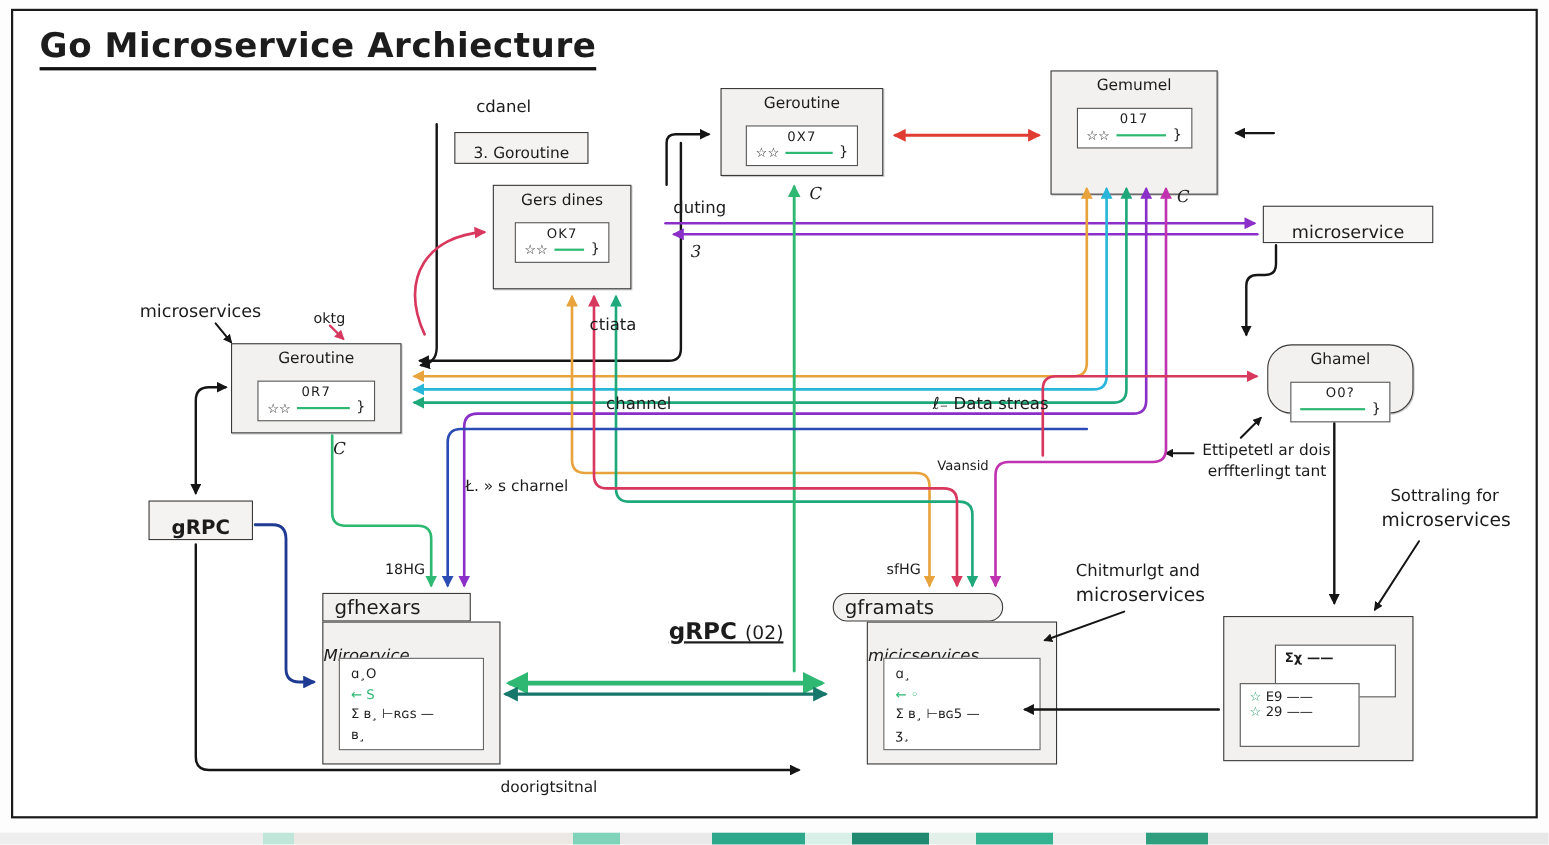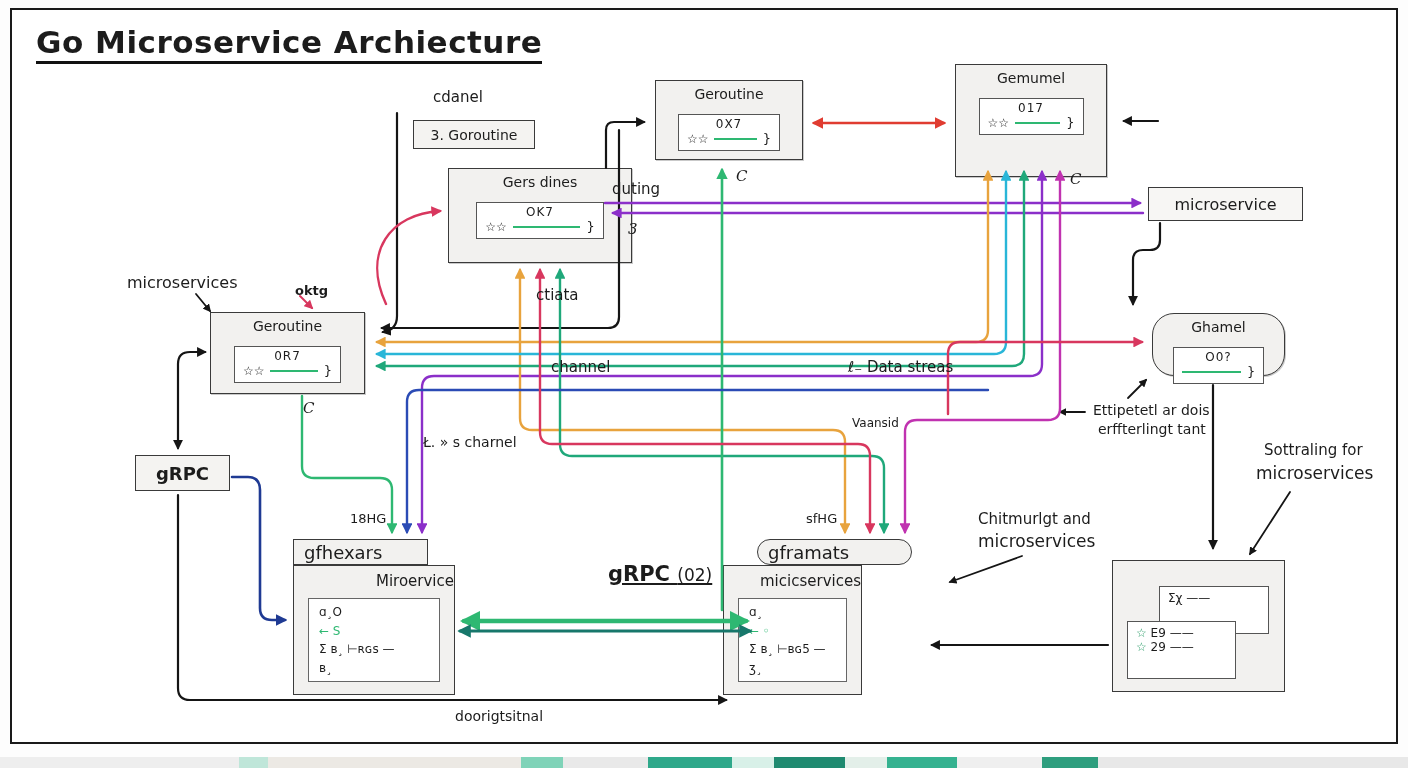--- a/index.html
+++ b/index.html
@@ -12,26 +12,26 @@
   .title{position:absolute;left:36px;top:24px;font-size:31px;font-weight:600;letter-spacing:.5px;
          border-bottom:3px solid #111;padding-bottom:1px;z-index:4;}
   .gbox{position:absolute;background:#f2f1ef;border:1.6px solid #3a3a3a;box-shadow:1px 1px 0 #c9c9c9;
         display:flex;flex-direction:column;align-items:center;padding-top:5px;z-index:2;box-sizing:border-box;}
   .gbox-title{font-size:14px;}
   .gbox-inner{margin-top:12px;background:#fff;border:1.4px solid #555;width:70%;padding:2px 8px 4px;box-sizing:border-box;}
   .gbox-code{text-align:center;font-size:12px;letter-spacing:1px;}
   .gbox-row{display:flex;align-items:center;gap:6px;font-size:12px;}
   .gbox-line{flex:1;height:0;border-top:2px solid #2eb872;}
   .gbox-brace{font-size:13px;}
-  .plainbox{position:absolute;background:#f4f3f1;border:1.6px solid #3a3a3a;display:flex;align-items:center;
+  .plainbox{position:absolute;background:#f4f3f1;border:1.6px solid #3a3a3a;display:flex;align-items:flex-end;
             justify-content:center;z-index:2;box-sizing:border-box;}
   .hdrbox{position:absolute;background:#f2f1ef;border:1.5px solid #3a3a3a;font-size:18px;display:flex;
           align-items:center;padding-left:10px;z-index:2;box-sizing:border-box;}
   .sbox{position:absolute;background:#f2f1ef;border:1.6px solid #3a3a3a;z-index:2;box-sizing:border-box;}
-  .sbox-title{text-align:right;font-size:15px;margin-top:6px;}
+  .sbox-title{text-align:left;font-size:15px;margin-top:21px;font-style:italic;}
   .sbox-inner{position:absolute;left:14px;right:14px;top:32px;bottom:12px;background:#fff;border:1.3px solid #666;
               padding:4px 10px;font-size:12px;line-height:1.55;box-sizing:border-box;}
   .gline{color:#2eb872;}
   .kbox{position:absolute;background:#f2f1ef;border:1.6px solid #3a3a3a;z-index:2;box-sizing:border-box;}
   .kcard{position:absolute;background:#fff;border:1.3px solid #555;font-size:12px;padding:4px 8px;box-sizing:border-box;}
   .kstar{color:#2e9e6b;}
   .strip{position:absolute;left:0;right:0;bottom:0;height:11px;z-index:5;
     background:linear-gradient(90deg,#eeeeee 0 17%,#bfe6d9 17% 19%,#ece9e4 19% 37%,#7fd3b8 37% 40%,
     #e9e9e9 40% 46%,#2ea88a 46% 52%,#d8f0e8 52% 55%,#1f8a70 55% 60%,#e3efe9 60% 63%,#35b290 63% 68%,
     #efefef 68% 74%,#2e9e7e 74% 78%,#e8e8e8 78% 100%);}
@@ -152,21 +152,21 @@
     <div class="gbox-inner">
       <div class="gbox-code">017</div>
       <div class="gbox-row">
         <span>☆☆</span>
         <span class="gbox-line"></span>
         <span class="gbox-brace">}</span>
       </div>
     </div>
   </div>
 
-  <div class="gbox" style="left:448px;top:168px;width:184px;height:95px;">
+  <div class="gbox" style="left:448px;top:168px;width:126px;height:95px;">
     <div class="gbox-title">Gers dines</div>
     <div class="gbox-inner">
       <div class="gbox-code">OK7</div>
       <div class="gbox-row">
         <span>☆☆</span>
         <span class="gbox-line"></span>
         <span class="gbox-brace">}</span>
       </div>
     </div>
   </div>
@@ -210,47 +210,47 @@
       <div>ɑ¸O</div>
       <div class="gline">← S</div>
       <div>Σ ʙ¸ ⊢ʀɢs —</div>
       <div>ʙ¸</div>
     </div>
   </div>
 
   <div class="hdrbox" style="left:757px;top:539px;width:155px;height:26px;border-radius:13px;">
     <span>gframats</span>
   </div>
-  <div class="sbox" style="left:723px;top:565px;width:139px;height:130px;">
+  <div class="sbox" style="left:788px;top:565px;width:173px;height:130px;">
     <div class="sbox-title">micicservices</div>
     <div class="sbox-inner">
       <div>ɑ¸</div>
       <div class="gline">← ◦</div>
       <div>Σ ʙ¸ ⊢ʙɢ5 —</div>
       <div>ʒ¸</div>
     </div>
   </div>
 
   <div class="kbox" style="left:1112px;top:560px;width:173px;height:132px;">
-    <div class="kcard" style="left:46px;top:25px;width:110px;height:48px;">
+    <div class="kcard" style="left:46px;top:25px;width:110px;height:48px;font-weight:bold;">
       <div>Σχ ——</div>
     </div>
     <div class="kcard" style="left:14px;top:60px;width:109px;height:58px;">
       <div><span class="kstar">☆</span> <span>E9 ——</span></div>
       <div><span class="kstar">☆</span> <span>29 ——</span></div>
     </div>
   </div>
 
   <div class="lbl" style="left:433px;top:88px;">cdanel</div>
   <div class="lbl" style="left:612px;top:180px;">duting</div>
   <div class="lbl ital" style="left:628px;top:220px;">3</div>
   <div class="lbl" style="left:536px;top:286px;">ctiata</div>
   <div class="lbl" style="left:551px;top:358px;">channel</div>
   <div class="lbl" style="left:127px;top:273px;font-size:16px;">microservices</div>
-  <div class="lbl" style="left:295px;top:283px;font-size:13px;font-weight:bold;">oktg</div>
+  <div class="lbl" style="left:285px;top:283px;font-size:13px;">oktg</div>
   <div class="lbl ital" style="left:303px;top:399px;">C</div>
   <div class="lbl ital" style="left:736px;top:167px;">C</div>
   <div class="lbl ital" style="left:1070px;top:170px;">C</div>
   <div class="lbl" style="left:848px;top:358px;">ℓ₋ Data streas</div>
   <div class="lbl" style="left:852px;top:416px;font-size:12px;">Vaansid</div>
   <div class="lbl" style="left:423px;top:434px;font-size:14px;">Ł. » s charnel</div>
   <div class="lbl" style="left:350px;top:511px;font-size:13px;">18HG</div>
   <div class="lbl" style="left:806px;top:511px;font-size:13px;">sfHG</div>
   <div class="lbl" style="left:608px;top:562px;font-size:21px;font-weight:600;text-decoration:underline;">
     <span>gRPC</span>

